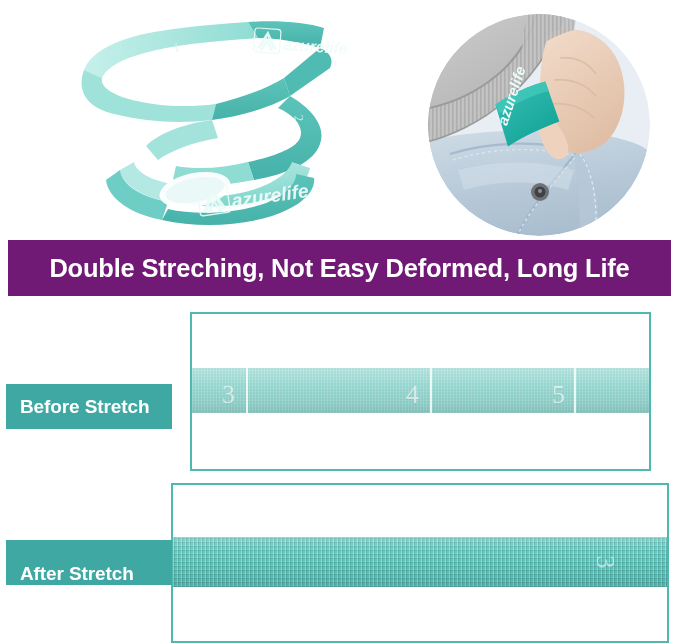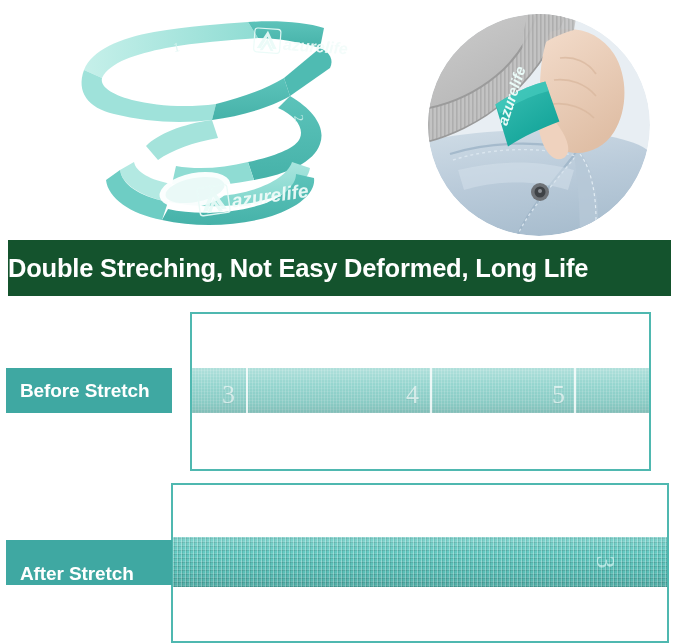--- a/index.html
+++ b/index.html
@@ -22,22 +22,22 @@
   
   #pocket-photo{
     position:absolute;left:428px;top:14px;width:222px;height:222px;
     border-radius:50%;overflow:hidden;
   }
   #pocket-photo svg{display:block;width:100%;height:100%;}
 
   
   #headline-banner{
     position:absolute;left:8px;top:240px;width:663px;height:56px;
-    background:#14532d;
-    display:flex;align-items:center;
+    background:#701a75;
+    display:flex;align-items:center;justify-content:center;
   }
   #headline-text{
     color:#ffffff;
     font-size:25.5px;
     font-weight:bold;
     letter-spacing:-0.2px;
     white-space:nowrap;
     font-family:"Liberation Sans", sans-serif;
   }
 
@@ -45,21 +45,21 @@
   .chip{
     position:absolute;
     background:#3FA8A2;
     display:flex;align-items:center;
     box-sizing:border-box;
   }
   .chip-label{
     color:#ffffff;font-weight:bold;font-size:19px;
     white-space:nowrap;padding-left:14px;letter-spacing:-0.1px;
   }
-  #chip-before{left:6px;top:368px;width:166px;height:45px;}
+  #chip-before{left:6px;top:384px;width:166px;height:45px;}
   #chip-after {left:6px;top:540px;width:166px;height:45px;align-items:flex-end;}
 
   
   .frame{
     position:absolute;
     border:2px solid #4FB8B0;
     box-sizing:border-box;
     background:#ffffff;
   }
   #frame-before{left:190px;top:312px;width:461px;height:159px;}

